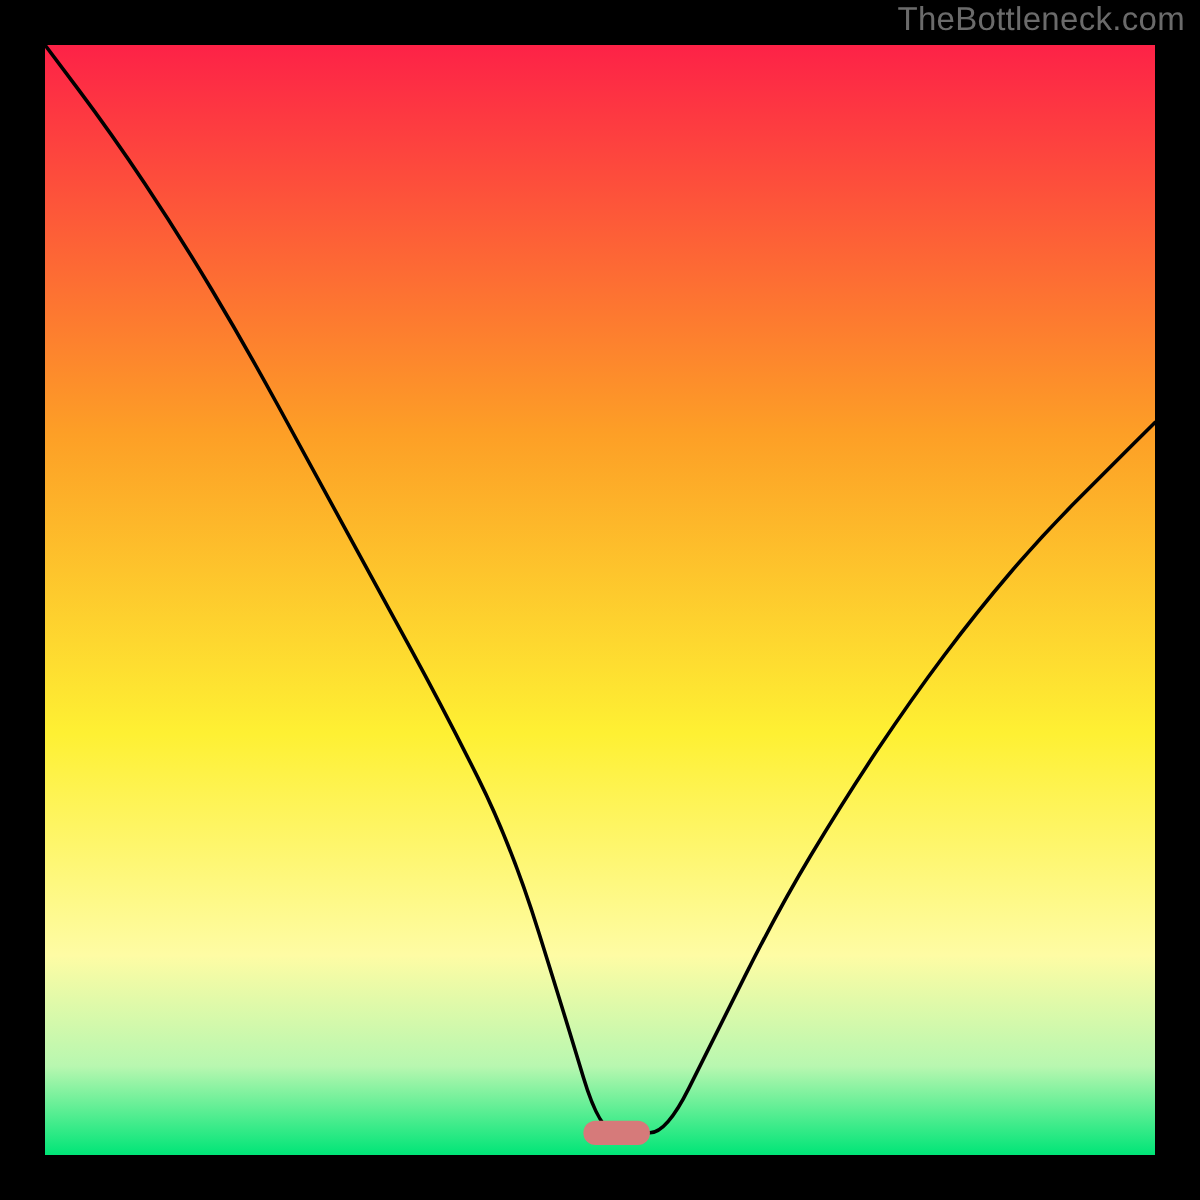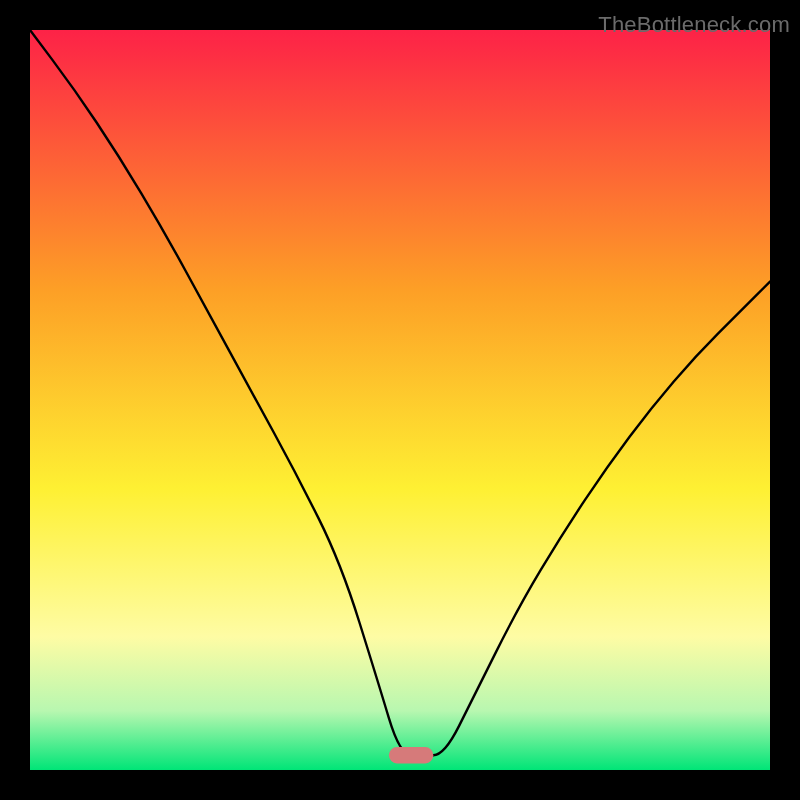--- a/index.html
+++ b/index.html
@@ -12,21 +12,21 @@
     font-family: Arial, Helvetica, sans-serif;
   }
   .frame {
     position: relative;
     width: 800px;
     height: 800px;
     background: #000;
   }
   .watermark {
     position: absolute;
-    top: 12px;
+    top: 0;
     right: 10px;
     color: #6b6b6b;
     font-size: 22px;
     font-weight: 500;
     letter-spacing: 0.2px;
     z-index: 20;
   }
   svg {
     display: block;
   }

